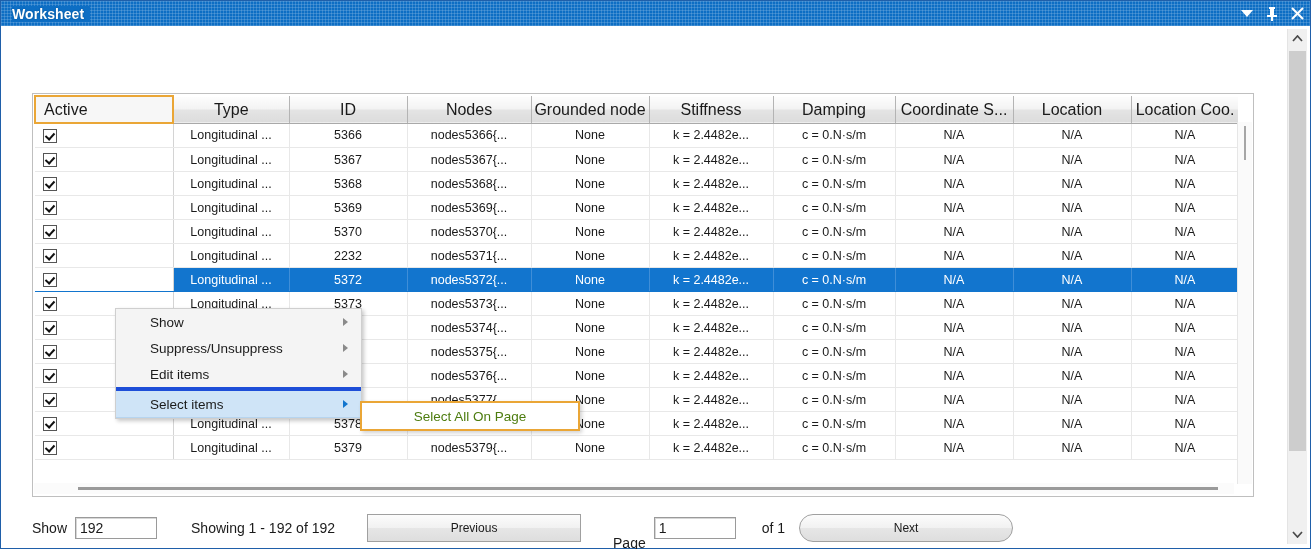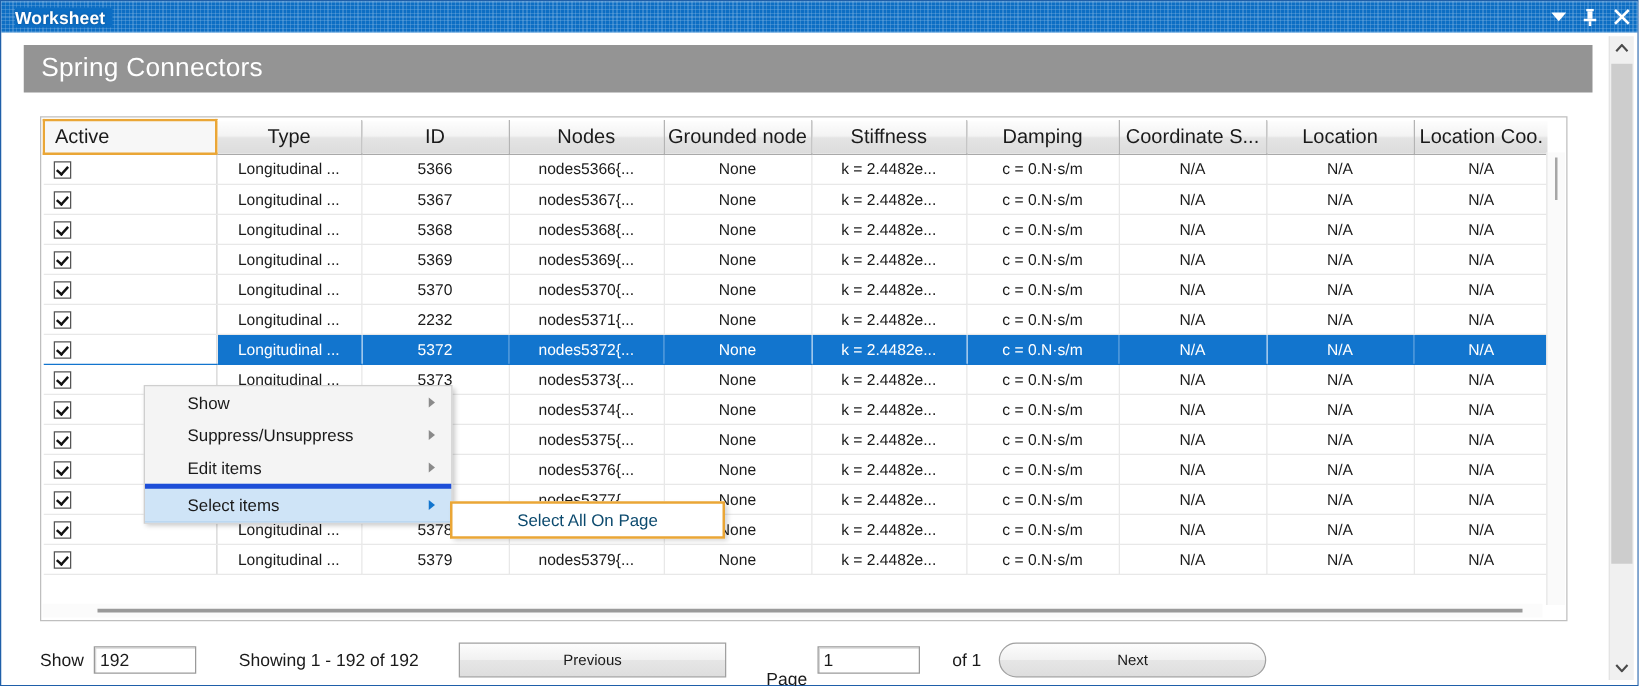--- a/index.html
+++ b/index.html
@@ -169,21 +169,21 @@
     width:0;height:0;border-left:5px solid #8a8a8a;
     border-top:4px solid transparent;border-bottom:4px solid transparent;
   }
   .ctx-item.sel .arrow{border-left-color:#1275ce;}
 
   .submenu{
     position:absolute;left:358px;top:374px;width:220px;height:30px;
     background:#ffffff;border:2px solid #eaa636;
     box-shadow:2px 2px 4px rgba(0,0,0,.18);
     display:flex;align-items:center;justify-content:center;
-    font-size:13.5px;color:#0c4a6e;z-index:31;box-sizing:border-box;
+    font-size:13.5px;color:#4d7c0f;z-index:31;box-sizing:border-box;
   }
 
   
   .pager{
     position:absolute;left:30px;top:482px;width:1222px;height:38px;
     display:flex;align-items:center;font-size:14px;color:#1a1a1a;
   }
   .pg-label{margin-right:8px;}
   .inp{
     width:82px;height:22px;border:1px solid #9a9a9a;background:#ffffff;
@@ -229,23 +229,20 @@
         <svg width="13" height="13" viewBox="0 0 13 13">
           <line x1="1" y1="1" x2="12" y2="12" stroke="#ffffff" stroke-width="2"></line>
           <line x1="12" y1="1" x2="1" y2="12" stroke="#ffffff" stroke-width="2"></line>
         </svg>
       </span>
     </div>
   </div>
 
   <div class="content">
 
-    <div class="section-band">
-      <span class="section-title">Spring Connectors</span>
-    </div>
 
     <div class="outer-scroll">
       <div class="osc-arrow">
         <svg width="11" height="7" viewBox="0 0 11 7">
             <polyline points="1,6 5.5,1 10,6" fill="none" stroke="#4a4a4a" stroke-width="1.7"></polyline>
           </svg>
       </div>
       <div class="osc-thumb"></div>
       <div class="osc-arrow">
         <svg width="11" height="7" viewBox="0 0 11 7">

